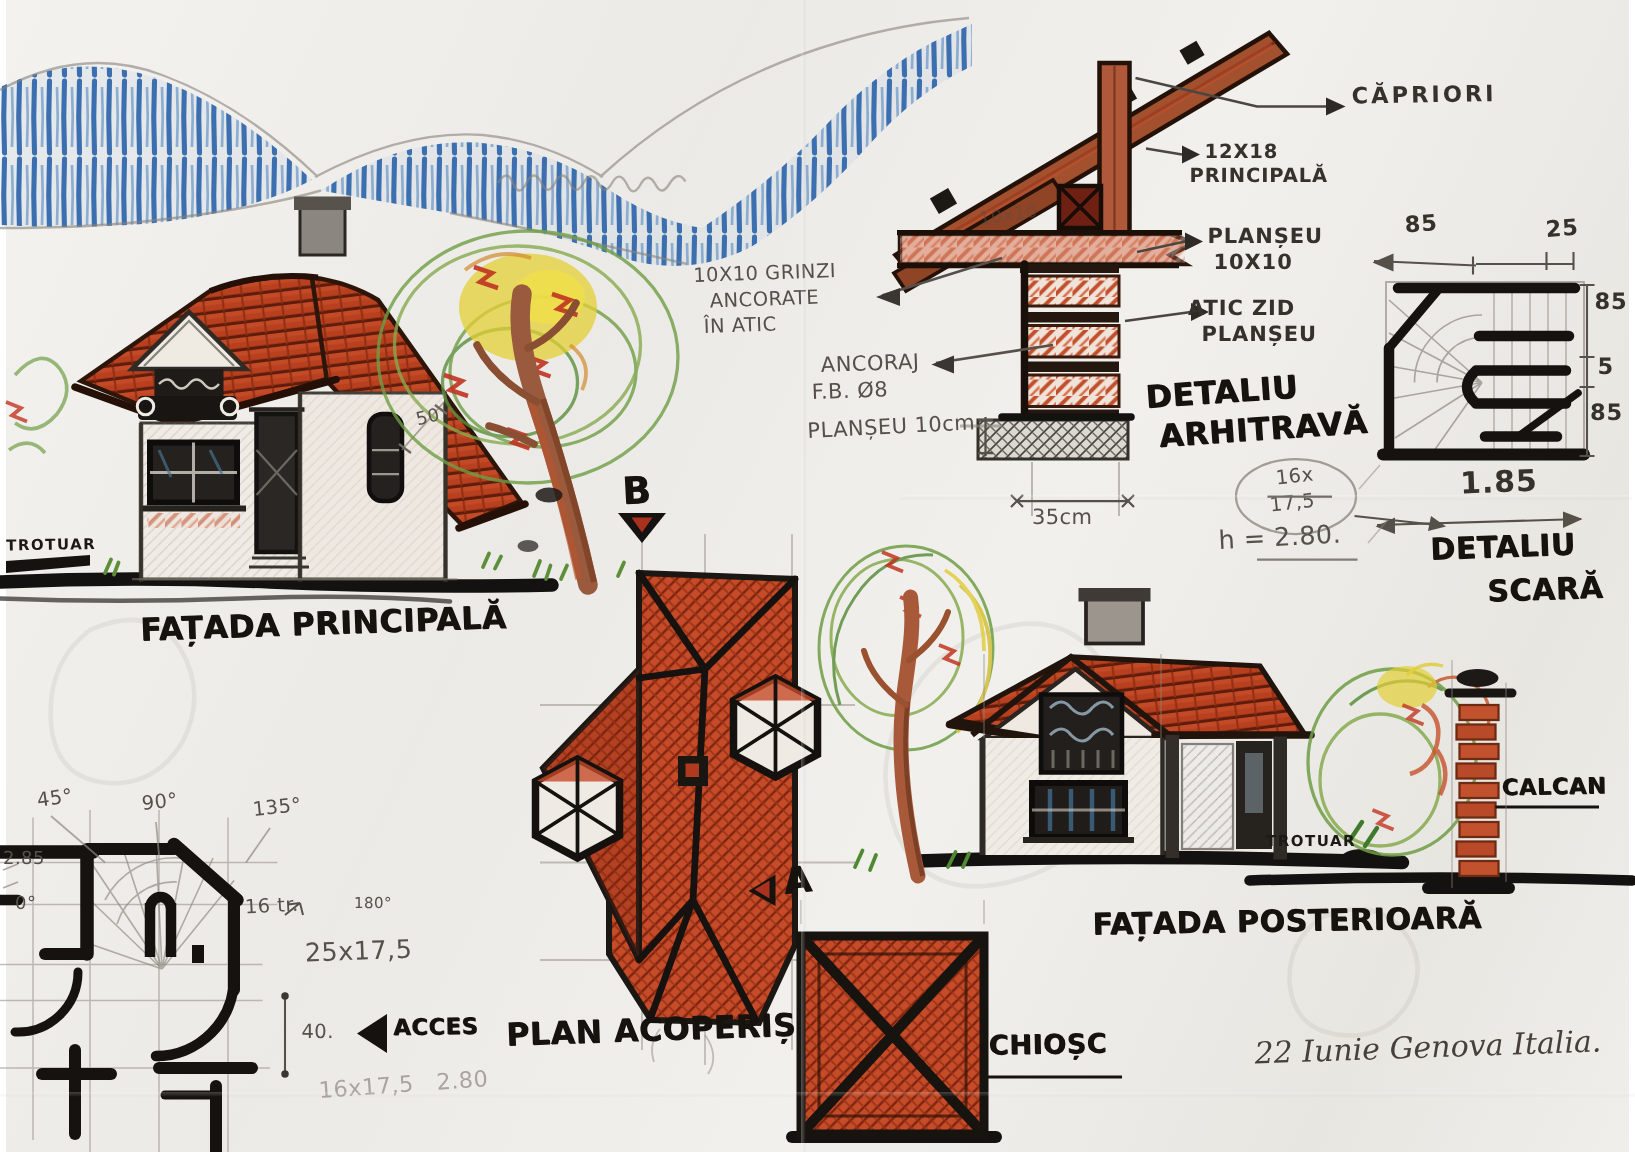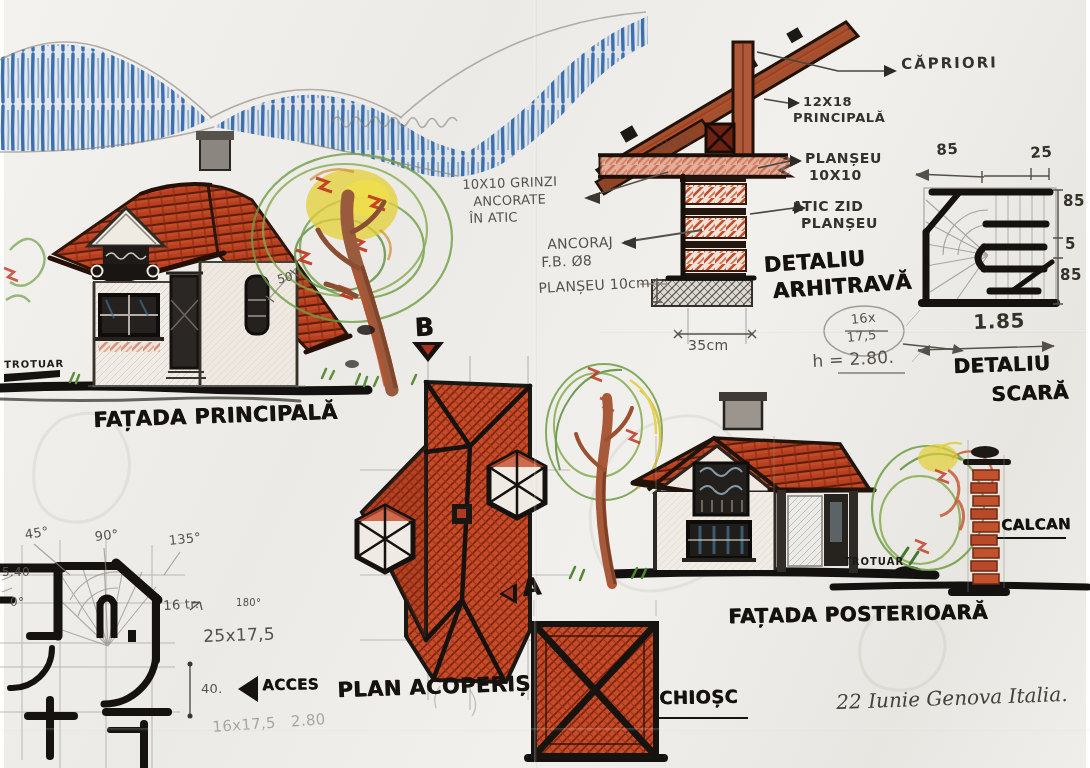--- a/index.html
+++ b/index.html
@@ -413,21 +413,21 @@
   <div class="lbl pencil-dark" style="left:1063px;top:194px;font-size:15px">85</div>
   <div class="lbl pencil-dark" style="left:1065px;top:237px;font-size:15px">5</div>
   <div class="lbl pencil-dark" style="left:1060px;top:268px;font-size:15px">85</div>
   <div class="lbl pencil-dark" style="left:973px;top:312px;font-size:20px;transform:rotate(-2deg)">1.85</div>
   <div class="lbl marker" style="left:953px;top:356px;font-size:20px;transform:rotate(-2deg)">DETALIU</div>
   <div class="lbl marker" style="left:991px;top:384px;font-size:20px;transform:rotate(-2deg)">SCARĂ</div>
 
   <div class="lbl pencil" style="left:24px;top:528px;font-size:13px;transform:rotate(-8deg)">45°</div>
   <div class="lbl pencil" style="left:94px;top:530px;font-size:13px;transform:rotate(-6deg)">90°</div>
   <div class="lbl pencil" style="left:168px;top:534px;font-size:13px;transform:rotate(-6deg)">135°</div>
-  <div class="lbl pencil" style="left:2px;top:566px;font-size:12px">5.40</div>
+  <div class="lbl pencil" style="left:2px;top:566px;font-size:12px">2.85</div>
   <div class="lbl pencil" style="left:10px;top:596px;font-size:12px">0°</div>
   <div class="lbl pencil" style="left:163px;top:599px;font-size:13px;transform:rotate(-3deg)">16 tr.</div>
   <div class="lbl pencil" style="left:236px;top:598px;font-size:10px">180°</div>
   <div class="lbl pencil" style="left:203px;top:628px;font-size:17px;transform:rotate(-2deg)">25x17,5</div>
   <div class="lbl pencil" style="left:201px;top:682px;font-size:13px">40.</div>
   <div class="lbl pencil faint" style="left:212px;top:720px;font-size:15px;transform:rotate(-4deg)">16x17,5   2.80</div>
 
   <div class="lbl script" style="left:836px;top:692px;font-size:20px;transform:rotate(-2deg)">22 Iunie Genova Italia.</div>
 
   <div class="crease v" style="left:534px;top:0;height:768px;opacity:.5"></div>

